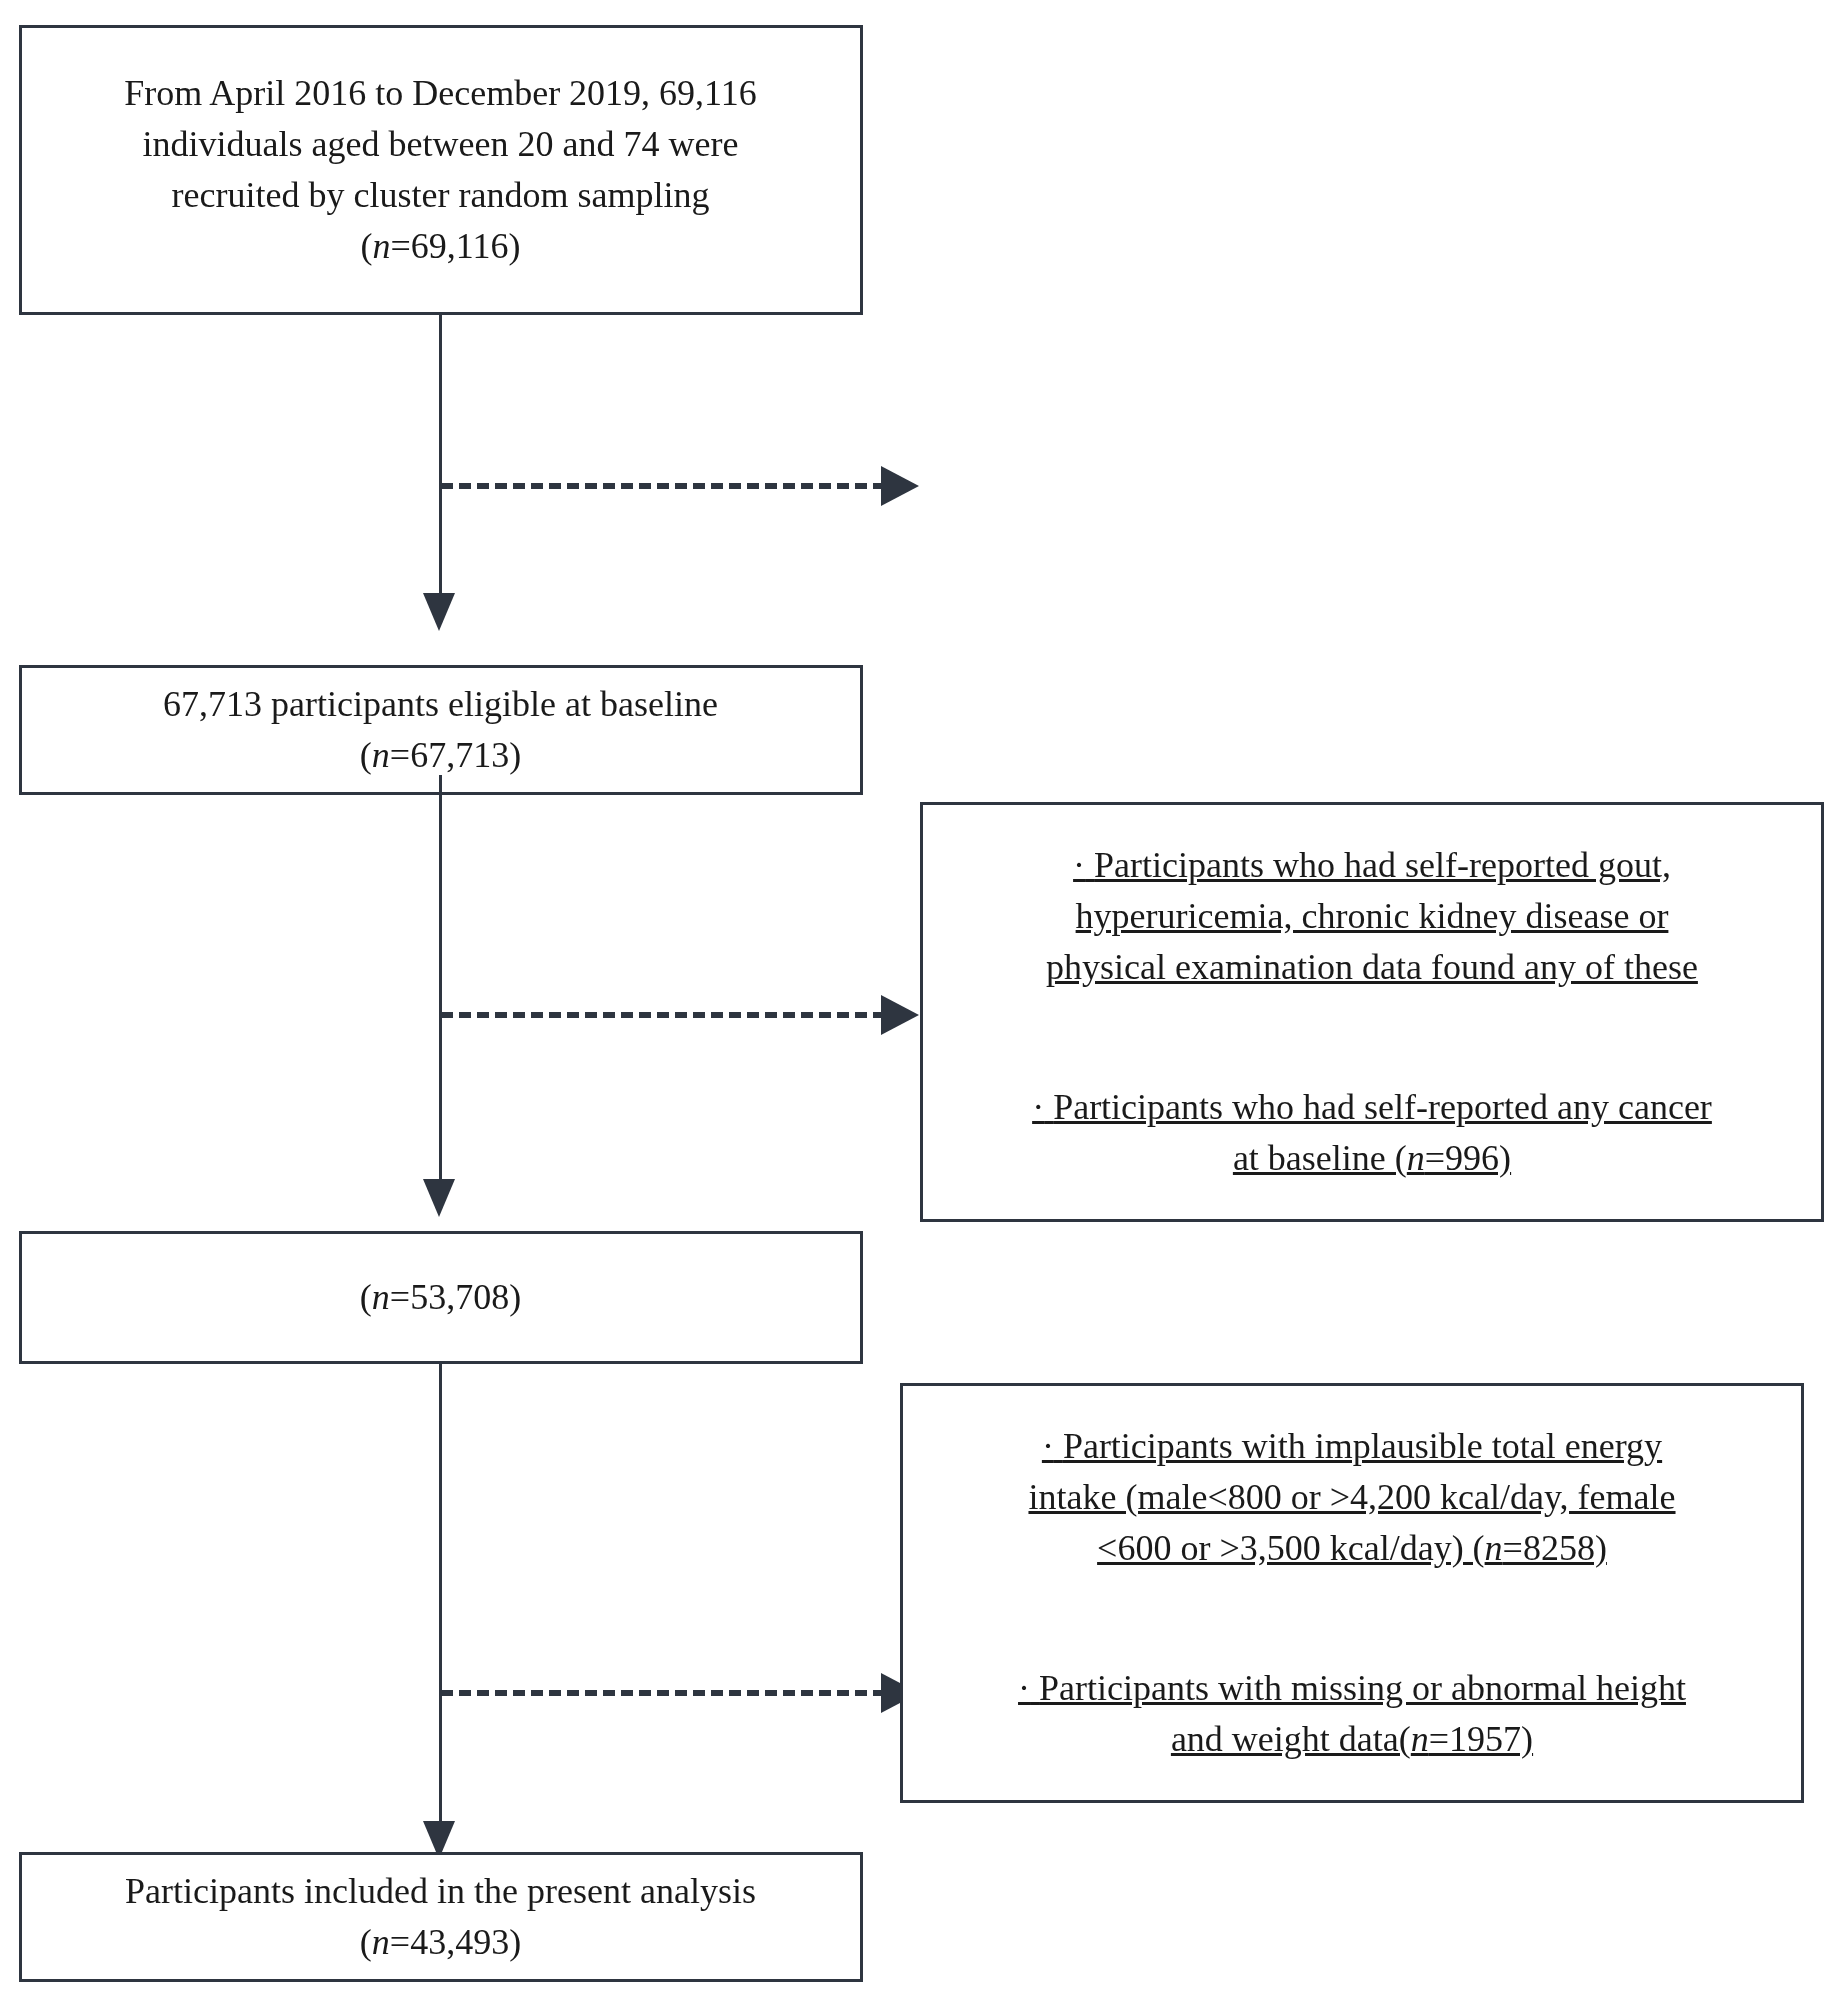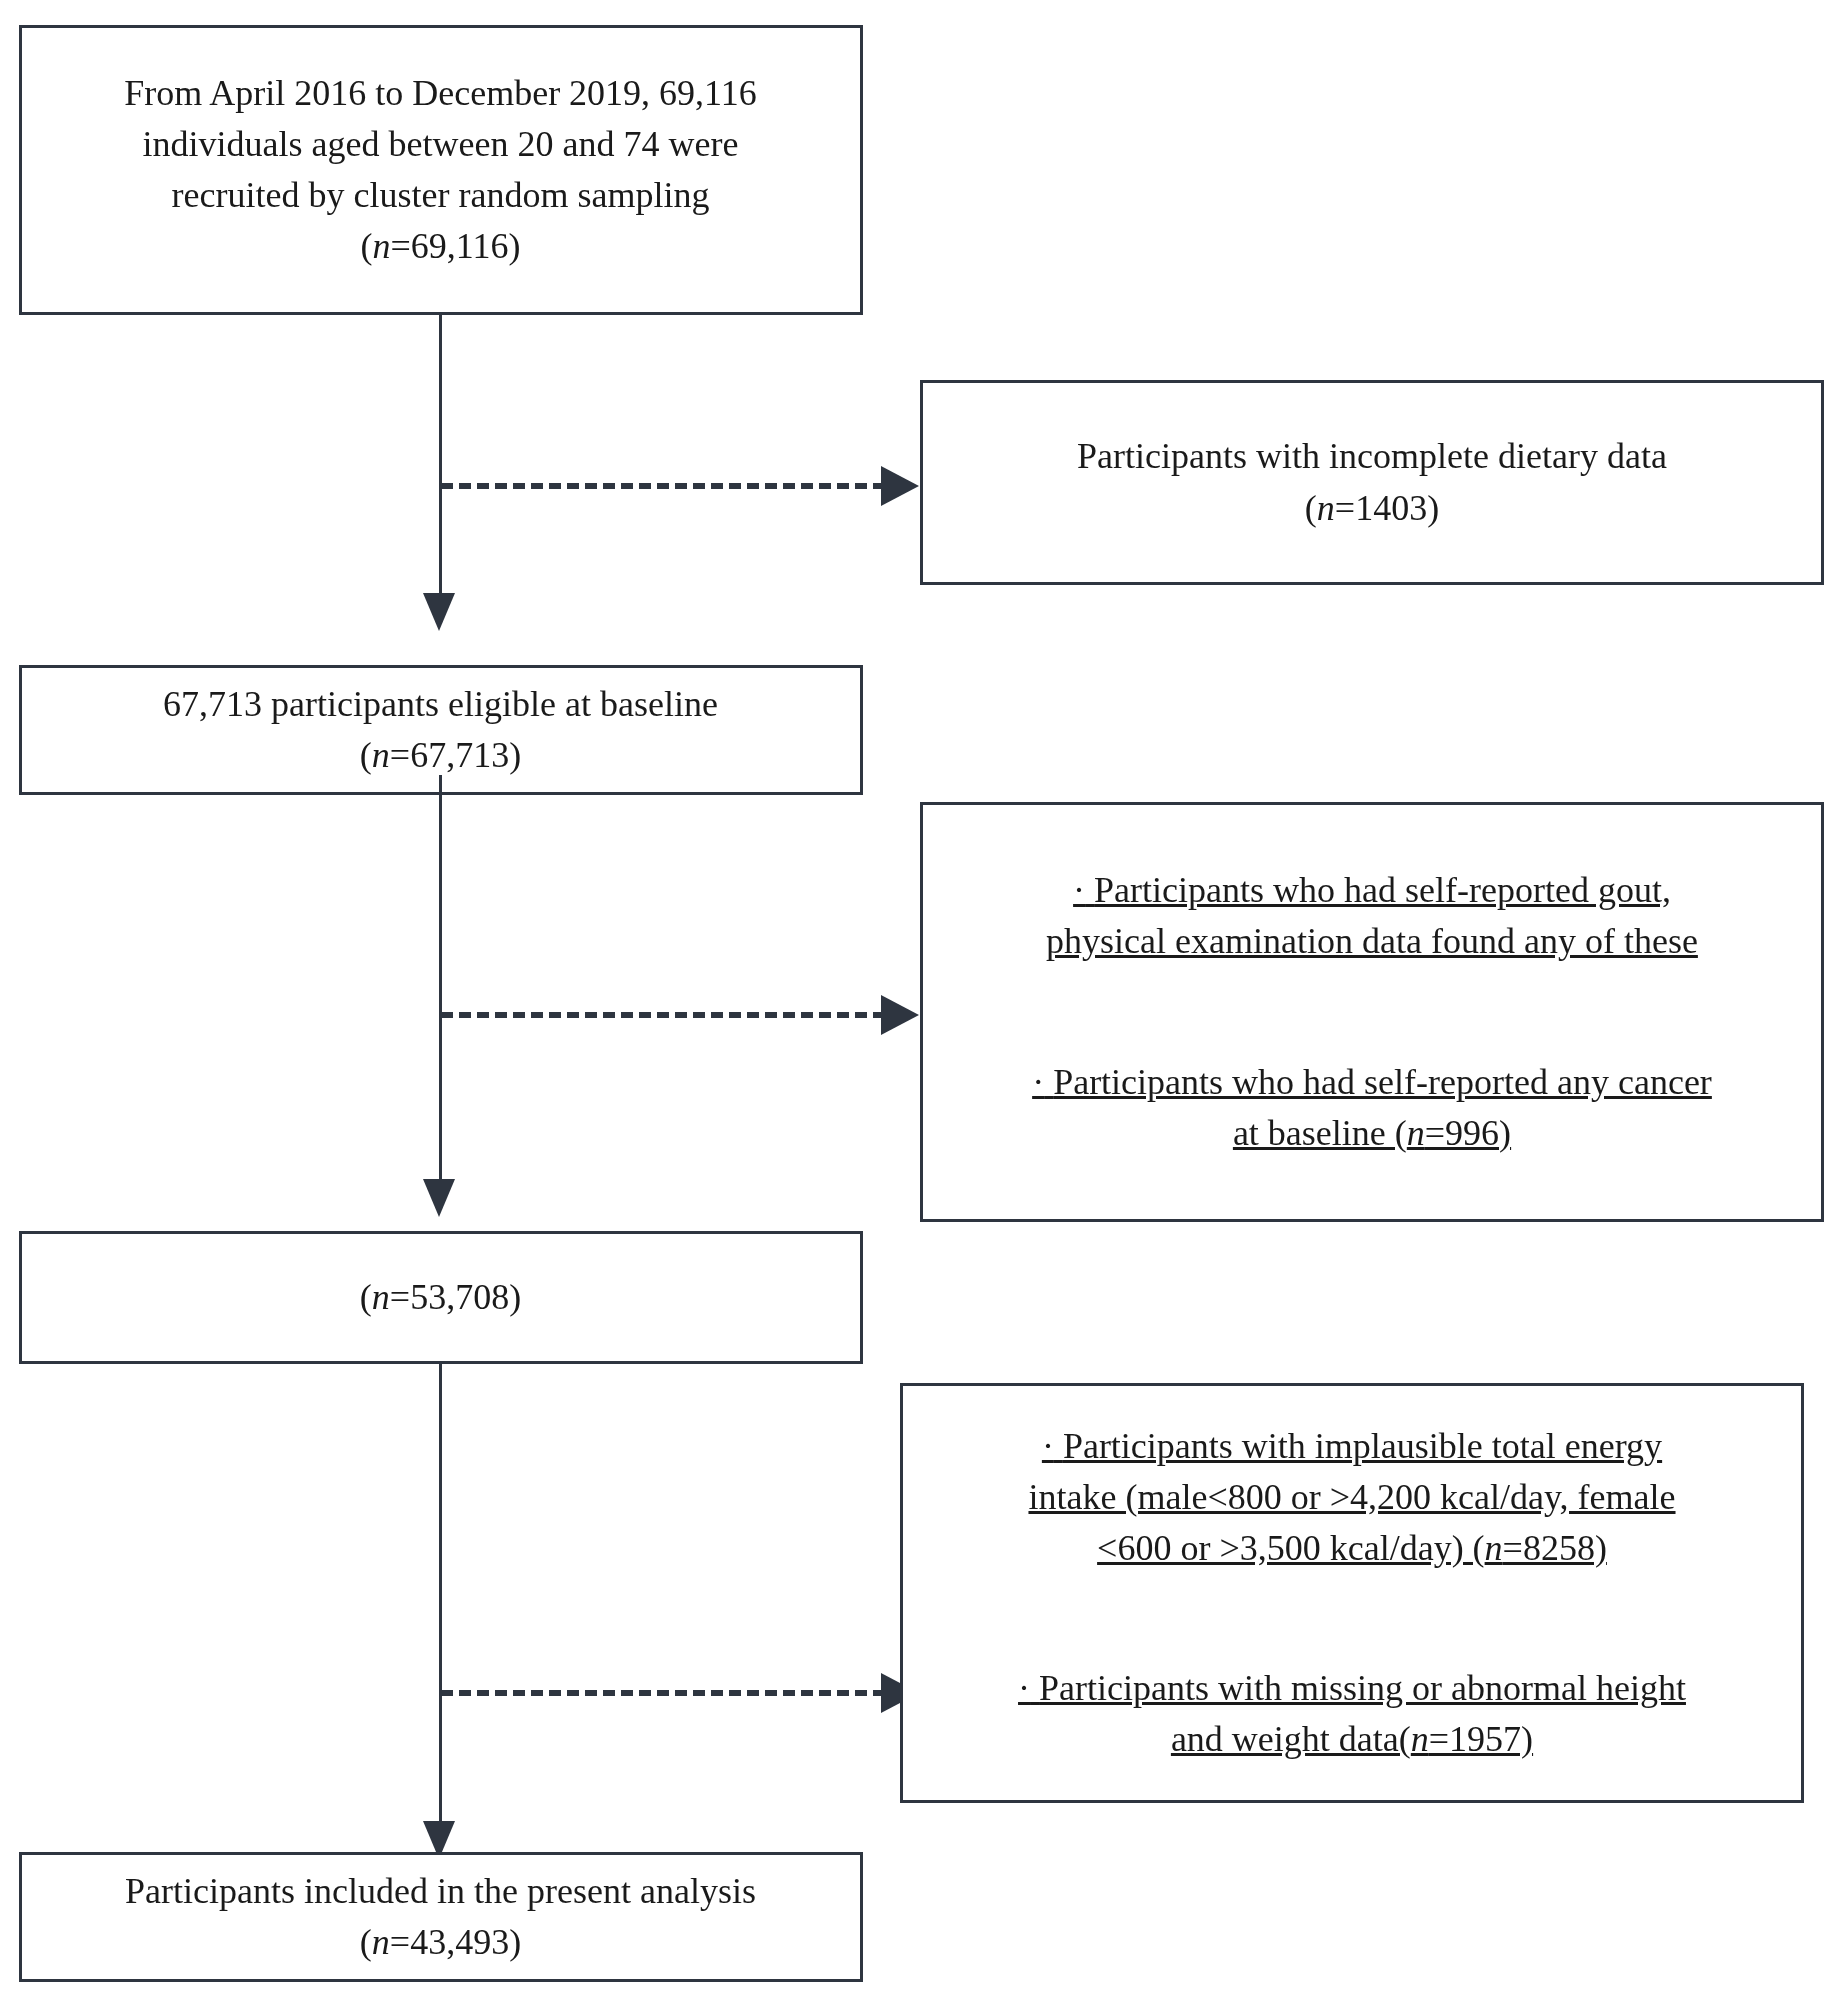--- a/index.html
+++ b/index.html
@@ -94,39 +94,36 @@
     <span class="line">recruited by cluster random sampling</span>
     <span class="line"><span>(</span><span class="ital">n</span><span>=69,116)</span></span>
   </div>
 
   <div class="v-stem" style="left:439px; top:315px; height:287px;"></div>
   <div class="arrow-down" style="left:423px; top:593px;"></div>
 
   <div class="dash-line" style="left:441px; top:483px; width:444px;"></div>
   <div class="arrow-right" style="left:881px; top:466px;"></div>
 
-  <div class="flow-box" style="left:920px; top:380px; width:904px; height:205px;">
-    <span class="line">Participants with incomplete dietary data</span>
-    <span class="line"><span>(</span><span class="ital">n</span><span>=1403)</span></span>
-  </div>
 
   <div class="flow-box" style="left:18.5px; top:645px; width:844px; height:130px;margin-top:20px;">
     <span class="line">67,713 participants eligible at baseline</span>
     <span class="line"><span>(</span><span class="ital">n</span><span>=67,713)</span></span>
   </div>
 
   <div class="v-stem" style="left:439px; top:775px; height:414px;"></div>
   <div class="arrow-down" style="left:423px; top:1179px;"></div>
 
   <div class="dash-line" style="left:441px; top:1012px; width:444px;"></div>
   <div class="arrow-right" style="left:881px; top:995px;"></div>
 
   <div class="flow-box wrapbox" style="left:920px; top:802px; width:904px; height:420px; justify-content:center;">
     <div class="bullet-group">
       <span class="line"><span>·</span> <span>Participants who had self-reported gout,</span></span>
+      <span class="line">hyperuricemia, chronic kidney disease or</span>
       <span class="line">physical examination data found any of these</span>
     </div>
     <div class="bullet-group">
       <span class="line"><span>·</span> <span>Participants who had self-reported any cancer</span></span>
       <span class="line"><span>at baseline (</span><span class="ital">n</span><span>=996)</span></span>
     </div>
   </div>
 
   <div class="flow-box" style="left:18.5px; top:1231px; width:844px; height:133px;">
     <span class="line"><span>(</span><span class="ital">n</span><span>=53,708)</span></span>

